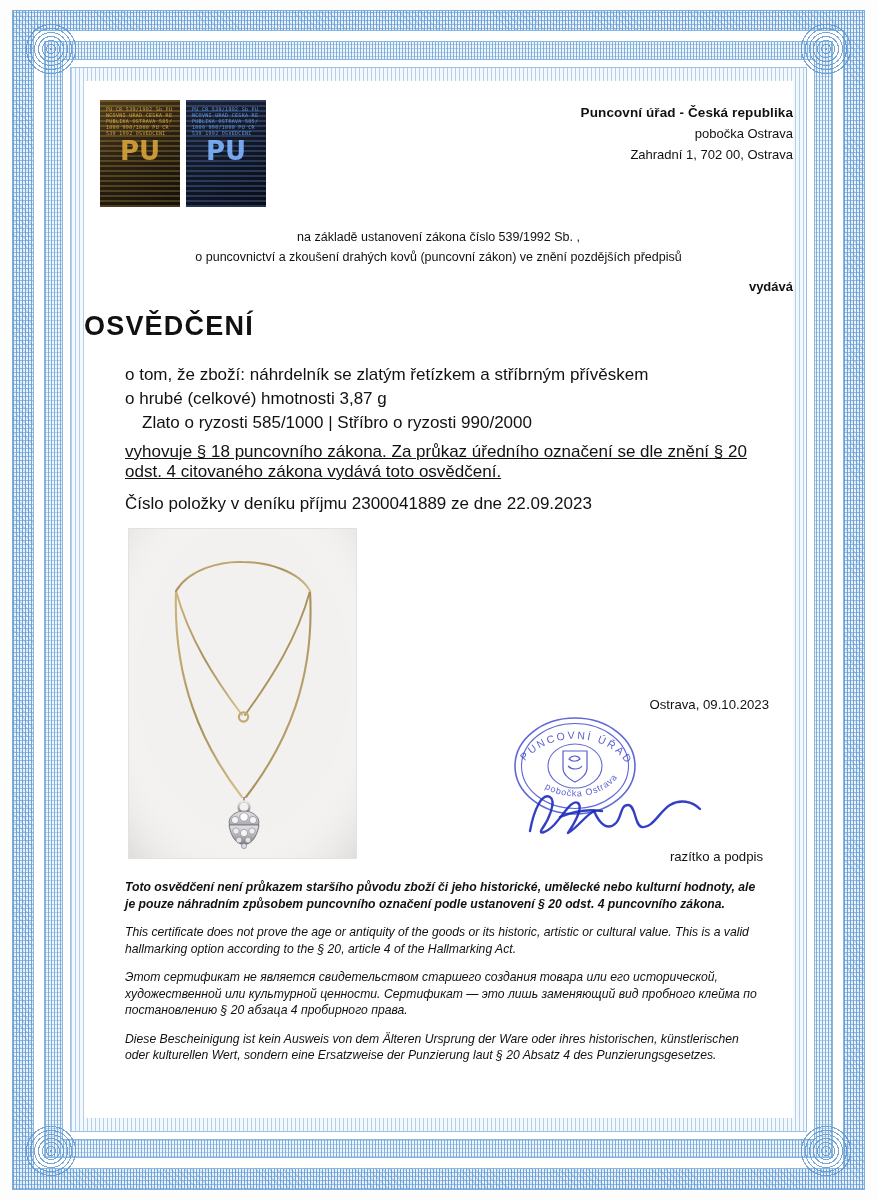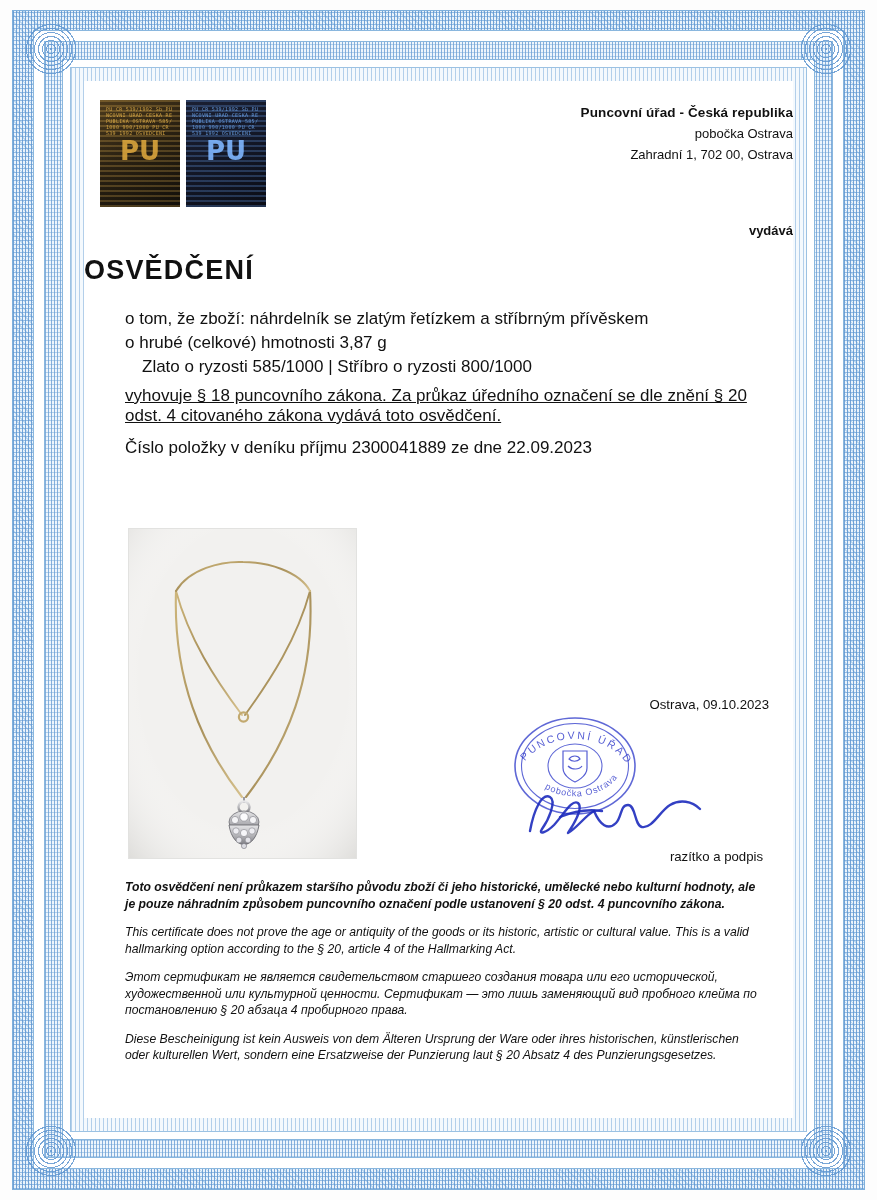--- a/index.html
+++ b/index.html
@@ -311,29 +311,33 @@
         </div>
       </div>
 
       <div class="office">
         <div class="line1">Puncovní úřad - Česká republika</div>
         <div class="line2">pobočka Ostrava</div>
         <div class="line3">Zahradní 1, 702 00, Ostrava</div>
       </div>
     </div>
 
+    <div class="law">
+      <div>na základě ustanovení zákona číslo 539/1992 Sb. ,</div>
+      <div>o puncovnictví a zkoušení drahých kovů (puncovní zákon) ve znění pozdějších předpisů</div>
+    </div>
 
     <div class="issues">vydává</div>
 
     <div class="title">OSVĚDČENÍ</div>
 
     <div class="body-block">
       <div class="row">o tom, že zboží:  náhrdelník se zlatým řetízkem a stříbrným přívěskem</div>
       <div class="row">o hrubé (celkové) hmotnosti 3,87 g</div>
-      <div class="row indent">Zlato o ryzosti 585/1000  |  Stříbro o ryzosti 800/1000</div>
+      <div class="row indent">Zlato o ryzosti 585/1000  |  Stříbro o ryzosti 990/2000</div>
       <div class="para">vyhovuje § 18 puncovního zákona. Za průkaz úředního označení se dle znění § 20 odst. 4 citovaného zákona vydává toto osvědčení.</div>
       <div class="item-number">Číslo položky v deníku příjmu 2300041889 ze dne 22.09.2023</div>
     </div>
 
     <div class="photo-wrap">
       <svg width="229" height="331" viewBox="0 0 229 331">
         <rect x="0" y="0" width="229" height="331" fill="#f2f1ef"></rect>
         <rect x="0" y="0" width="229" height="331" fill="url(#vig)"></rect>
         <defs>
           <radialGradient id="vig" cx="50%" cy="45%" r="75%">

